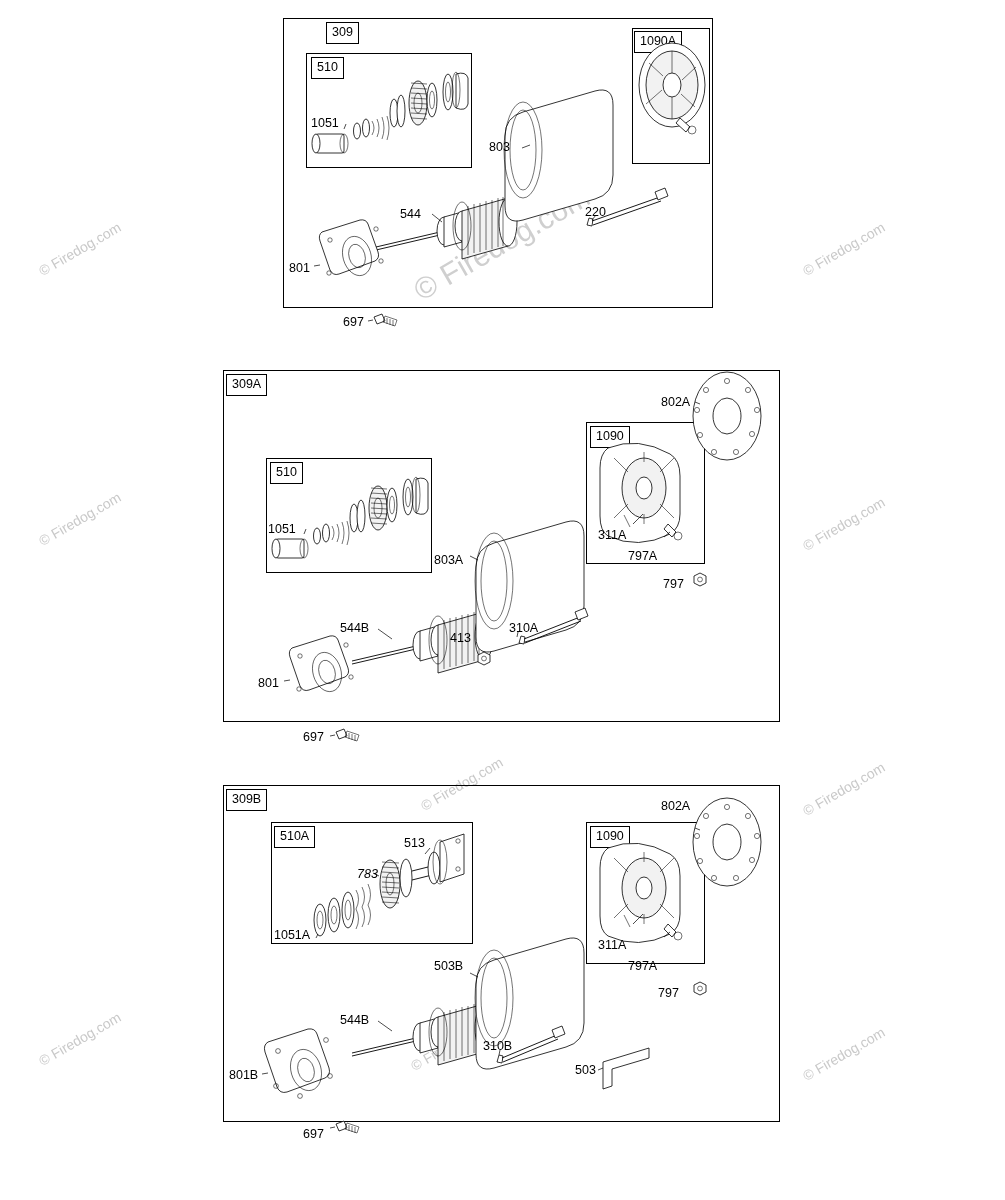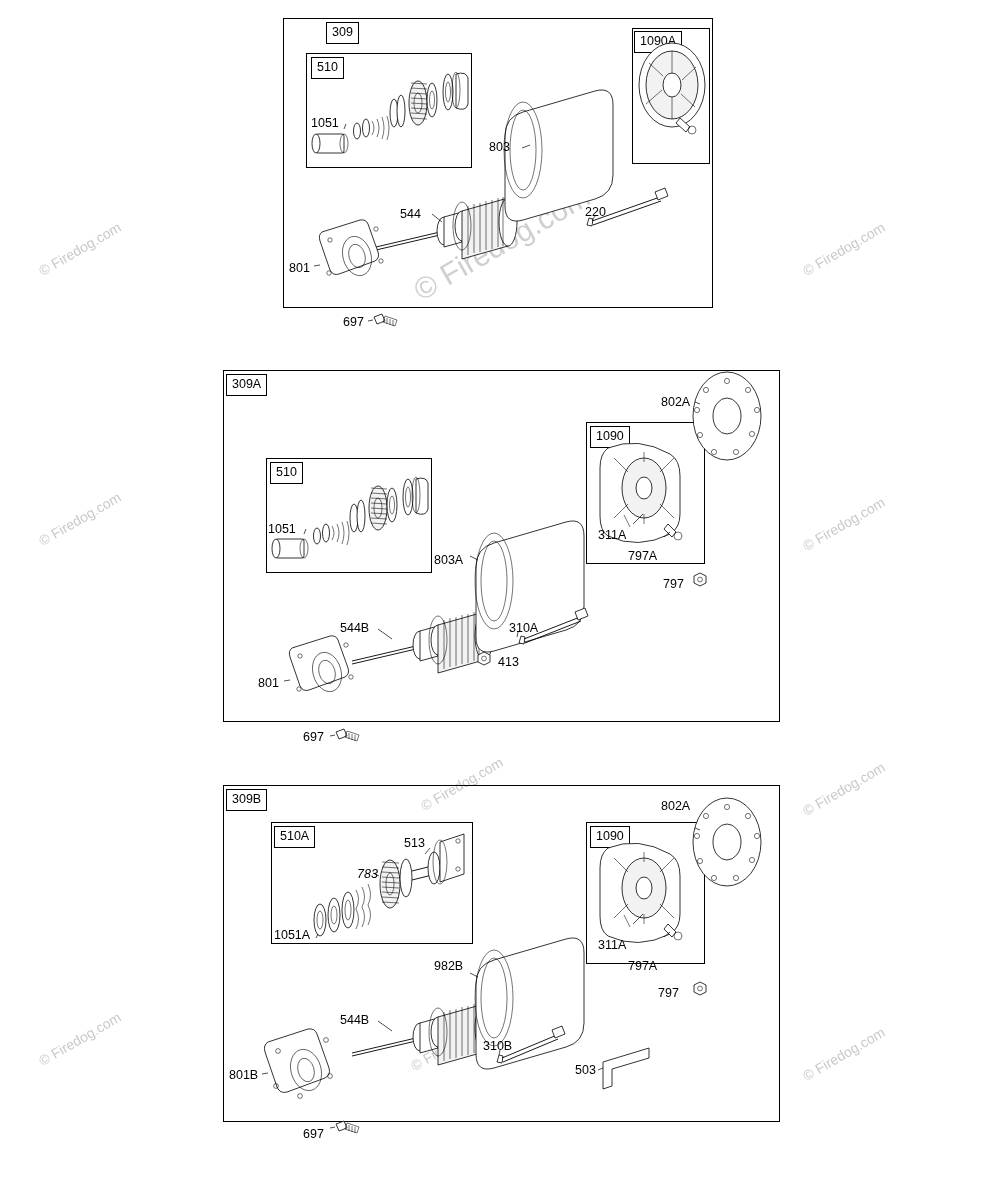--- a/index.html
+++ b/index.html
@@ -320,21 +320,21 @@
   </svg>
 
   <div class="lbl" style="left:661px; top:396px;">802A</div>
   <div class="lbl" style="left:598px; top:529px;">311A</div>
   <div class="lbl" style="left:628px; top:550px;">797A</div>
   <div class="lbl" style="left:663px; top:578px;">797</div>
   <div class="lbl" style="left:268px; top:523px;">1051</div>
   <div class="lbl" style="left:434px; top:554px;">803A</div>
   <div class="lbl" style="left:340px; top:622px;">544B</div>
   <div class="lbl" style="left:509px; top:622px;">310A</div>
-  <div class="lbl" style="left:450px; top:656px;padding-left:48px;">413</div>
+  <div class="lbl" style="left:450px; top:632px;">413</div>
   <div class="lbl" style="left:258px; top:677px;">801</div>
   <div class="lbl" style="left:303px; top:731px;">697</div>
 
   <div class="note" style="left:428px; top:684px; width:340px;">
   </div>
 
   <div class="panel" style="left:223px; top:785px; width:555px; height:335px;"></div>
   <div class="tag" style="left:226px; top:789px;">309B</div>
 
   <div class="subbox" style="left:271px; top:822px; width:200px; height:120px;"></div>
@@ -456,20 +456,20 @@
     <path class="ln2" d="M700 830 l-5 -2"></path>
   </svg>
 
   <div class="lbl" style="left:661px; top:800px;">802A</div>
   <div class="lbl" style="left:404px; top:837px;">513</div>
   <div class="lbl" style="left:357px; top:868px;font-style:italic;">783</div>
   <div class="lbl" style="left:274px; top:929px;">1051A</div>
   <div class="lbl" style="left:598px; top:939px;">311A</div>
   <div class="lbl" style="left:628px; top:960px;">797A</div>
   <div class="lbl" style="left:658px; top:987px;">797</div>
-  <div class="lbl" style="left:434px; top:960px;">982B</div>
+  <div class="lbl" style="left:434px; top:960px;">503B</div>
   <div class="lbl" style="left:340px; top:1014px;">544B</div>
   <div class="lbl" style="left:483px; top:1040px;">310B</div>
   <div class="lbl" style="left:575px; top:1064px;">503</div>
   <div class="lbl" style="left:229px; top:1069px;">801B</div>
   <div class="lbl" style="left:303px; top:1128px;">697</div>
 
 </div>
 
 </body></html>

